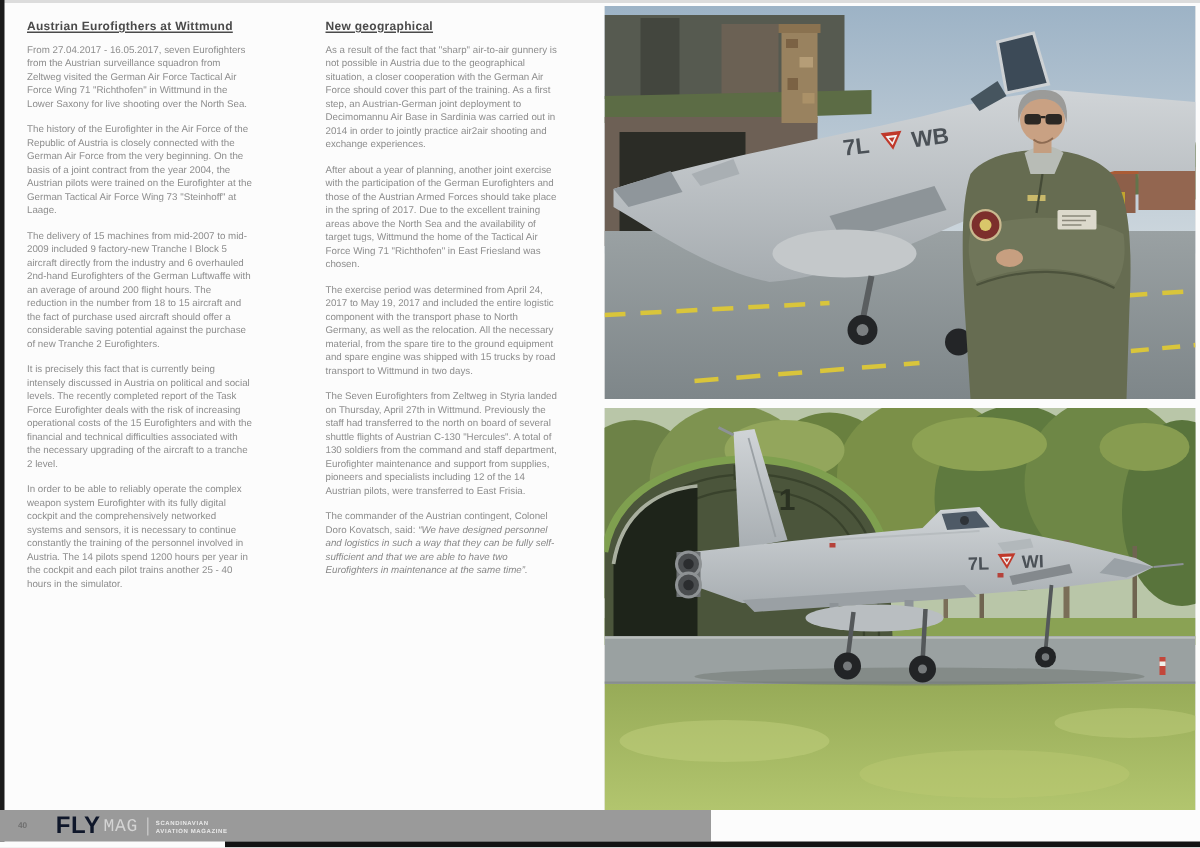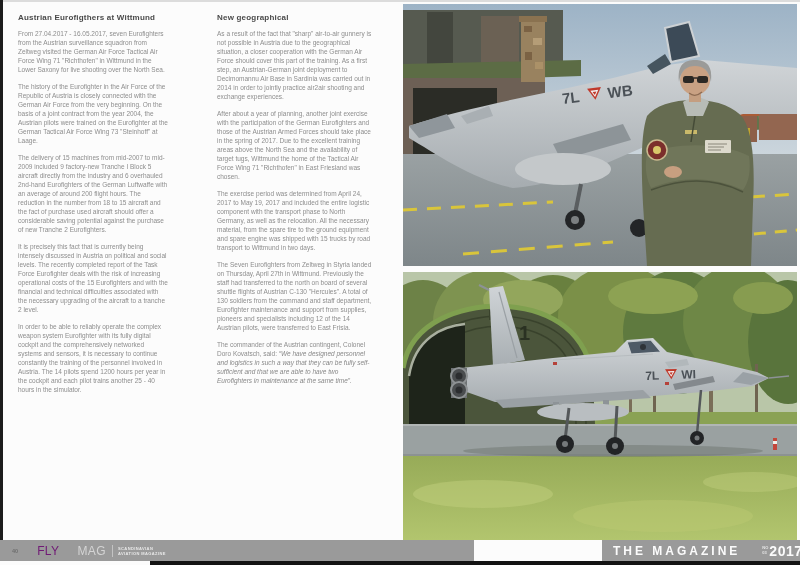--- a/index.html
+++ b/index.html
@@ -6,41 +6,41 @@
   .page{
     position:relative;width:800px;height:565px;background:#fcfcfc;
     overflow:hidden;font-family:"Liberation Sans",sans-serif;
   }
   .edge-left{position:absolute;left:0;top:0;width:3px;height:561px;background:#1c1c1c;}
   .edge-top{position:absolute;left:0;top:0;width:800px;height:2px;background:#dcdcdc;}
   .col{position:absolute;top:13px;}
   .col1{left:18px;width:150px;}
   .col2{left:217px;width:158px;}
   .col h2{
-    font-size:8px;font-weight:bold;color:#4a4a4a;margin:0 0 7px 0;letter-spacing:.2px;
+    font-size:8px;font-weight:bold;color:#4a4a4a;margin:0 0 7px 0;letter-spacing:.2px;text-decoration:underline;
   }
   .col p{
     font-size:6.5px;line-height:9px;color:#8d8d8d;margin:0 0 8px 0;text-align:left;
   }
   .col p i{color:#888;}
   .photo{position:absolute;left:403px;background:#ddd;}
   .photo1{top:4px;width:394px;height:262px;}
   .photo2{top:272px;width:394px;height:268px;}
   .photo svg{display:block;width:100%;height:100%;}
   .footer-left,.footer-right{
     position:absolute;top:540px;height:21px;background:#9a9a9a;
     display:flex;align-items:center;
   }
   .footer-left{left:0;width:474px;}
   .footer-right{left:602px;width:198px;justify-content:flex-start;}
   .pagenum{font-size:5.5px;color:#6f6f6f;font-weight:bold;}
   .footer-left .pagenum{margin-left:12px;}
   .brand{display:flex;align-items:center;margin-left:19px;}
-  .brand .fly{font-size:12px;font-weight:normal;color:#701a75;letter-spacing:.4px;}
-  .brand .mag{font-size:12px;font-weight:normal;color:#d4d4d4;letter-spacing:.4px;margin-left:18px;}
+  .brand .fly{font-size:16px;font-weight:bold;color:#0f172a;letter-spacing:.4px;}
+  .brand .mag{font-size:12px;font-weight:normal;color:#d4d4d4;letter-spacing:.4px;margin-left:2px;font-family:Liberation Mono, monospace;}
   .brand .divider{width:1px;height:12px;background:#c3c3c3;margin:0 5px 0 6px;}
   .brand .sub{display:flex;flex-direction:column;font-size:4px;line-height:5px;
     color:#e9e9e9;letter-spacing:.4px;font-weight:bold;}
   .the-magazine{font-size:12px;font-weight:bold;color:#fbfbfb;letter-spacing:3px;margin-left:11px;white-space:nowrap;}
   .issue{display:flex;align-items:center;margin-left:22px;}
   .no-stack{display:flex;flex-direction:column;font-size:4px;line-height:4.5px;
     color:#e6e6e6;font-weight:bold;margin-right:1px;}
   .year{font-size:14px;font-weight:bold;color:#fbfbfb;letter-spacing:.5px;}
   .strip-bottom{position:absolute;left:150px;top:561px;width:650px;height:4px;background:#131313;}
 </style>
@@ -268,25 +268,14 @@
     <div class="brand">
       <span class="fly">FLY</span>
       <span class="mag">MAG</span>
       <span class="divider"></span>
       <span class="sub">
         <span>SCANDINAVIAN</span>
         <span>AVIATION MAGAZINE</span>
       </span>
     </div>
   </div>
-  <div class="footer-right">
-    <span class="the-magazine">THE MAGAZINE</span>
-    <span class="issue">
-      <span class="no-stack">
-        <span>NO</span>
-        <span>03</span>
-      </span>
-      <span class="year">2017</span>
-    </span>
-
-  </div>
   <div class="strip-bottom"></div>
 </div>
 
 </body></html>

